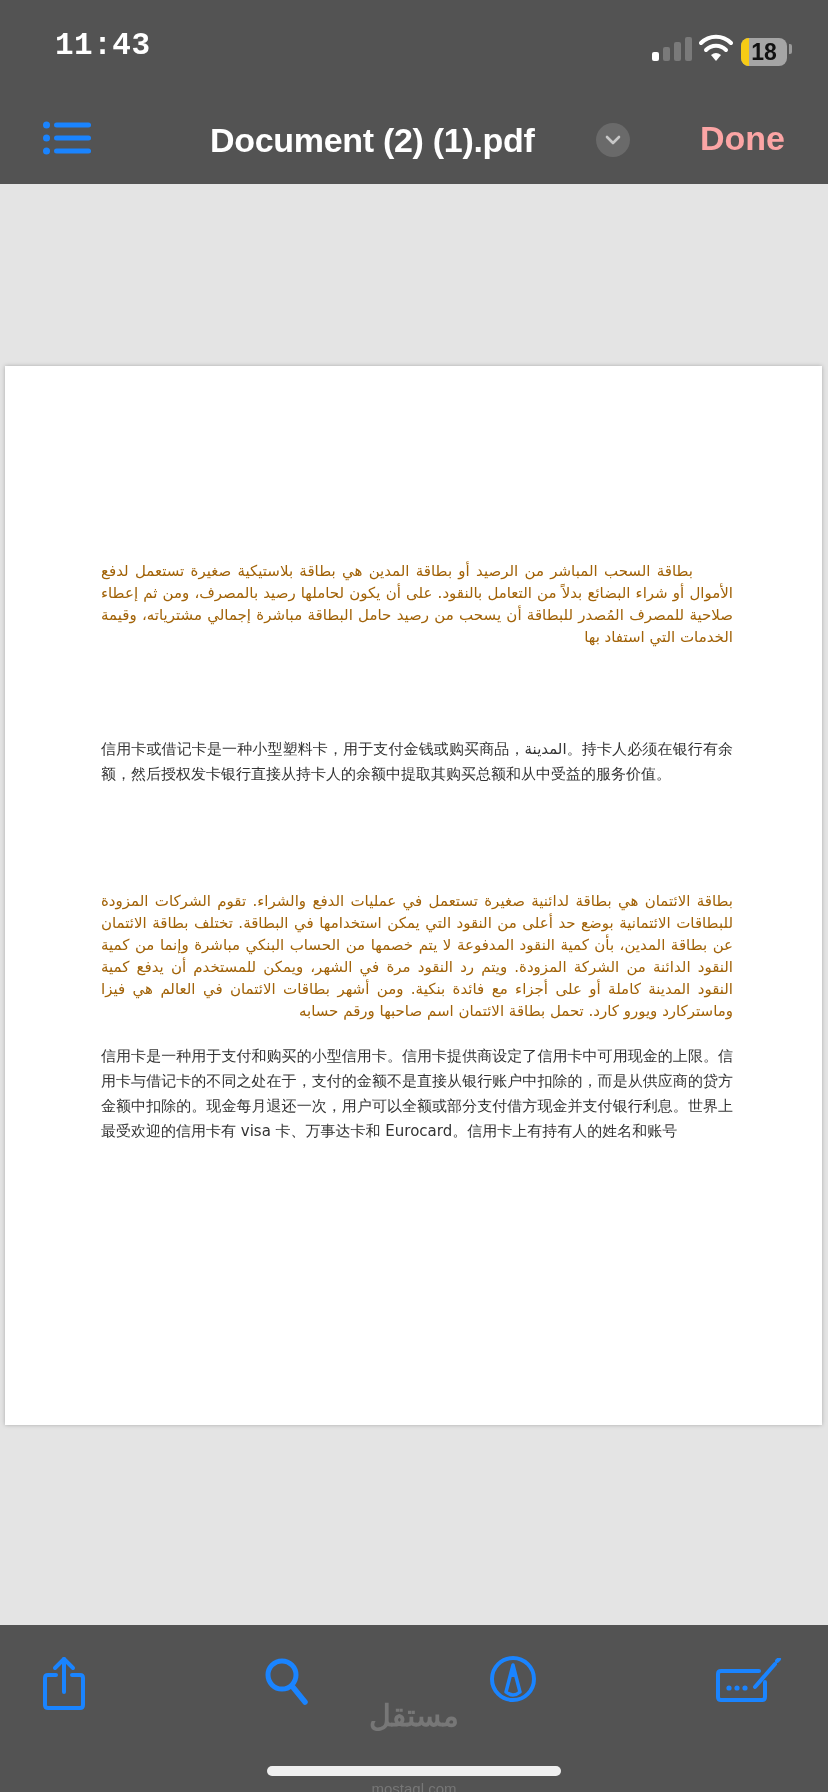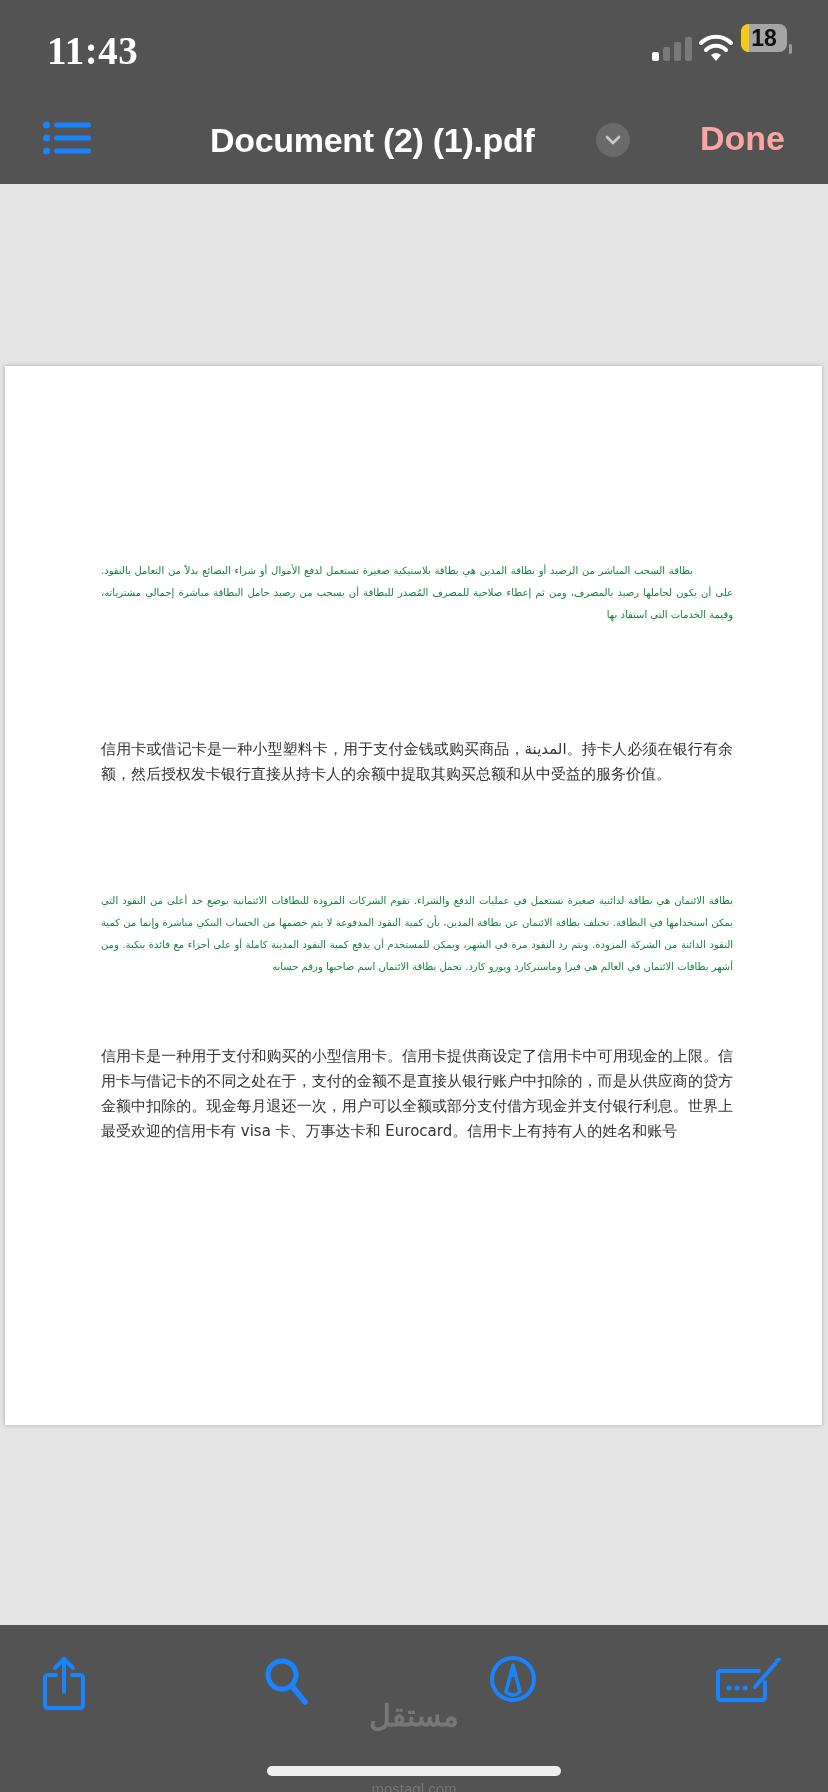--- a/index.html
+++ b/index.html
@@ -6,29 +6,29 @@
   body {
     width:828px; height:1792px; position:relative; overflow:hidden;
     background:#e4e4e4;
     font-family:"Liberation Sans", sans-serif;
   }
   .topbar {
     position:absolute; left:0; top:0; width:828px; height:184px;
     background:#535353;
   }
   .status-time {
-    position:absolute; left:47px; top:28px;
-    color:#fff; font-weight:bold; font-size:39px; letter-spacing:0.5px;
-    font-family:Liberation Serif, serif;
+    position:absolute; left:55px; top:28px;
+    color:#fff; font-weight:bold; font-size:31px; letter-spacing:0.5px;
+    font-family:Liberation Mono, monospace;
   }
   .signal { position:absolute; left:652px; top:37px; width:42px; height:24px; }
   .signal span { position:absolute; bottom:0; width:7px; border-radius:2px; background:#7a7a7a; }
   .wifi { position:absolute; left:699px; top:34px; width:34px; height:28px; }
   .battery {
-    position:absolute; left:741px; top:24px; width:46px; height:28px;
+    position:absolute; left:741px; top:38px; width:46px; height:28px;
     border-radius:8px; background:#a5a5a5; overflow:hidden;
   }
   .battery .fill { position:absolute; left:0; top:0; bottom:0; width:8px; background:#f7cb15; }
   .battery .num {
     position:absolute; left:0; right:0; top:1px; text-align:center;
     font-size:23px; font-weight:bold; color:#111;
     font-family:"Liberation Sans", sans-serif;
   }
   .battery-tip { position:absolute; left:789px; top:44px; width:3px; height:10px; background:#9a9a9a; border-radius:0 2px 2px 0; }
 
@@ -50,21 +50,21 @@
 
   .page {
     position:absolute; left:5px; top:366px; width:817px; height:1059px;
     background:#fff;
     box-shadow:0 0 4px rgba(0,0,0,0.25);
   }
   .para-ar {
     position:absolute; left:96px; width:632px;
     direction:rtl; text-align:justify;
     font-family:"DejaVu Sans", sans-serif;
-    font-size:10px; line-height:22px; color:#15803d;
+    font-size:15px; line-height:22px; color:#a16207;
   }
   .para-zh {
     position:absolute; left:96px; width:632px;
     text-align:justify;
     font-family:"DejaVu Sans", sans-serif;
     font-size:15px; line-height:25px; color:#333;
   }
   .p1 { top:194px; text-indent:40px; }
   .p2 { top:371px; }
   .p3 { top:524px; }

